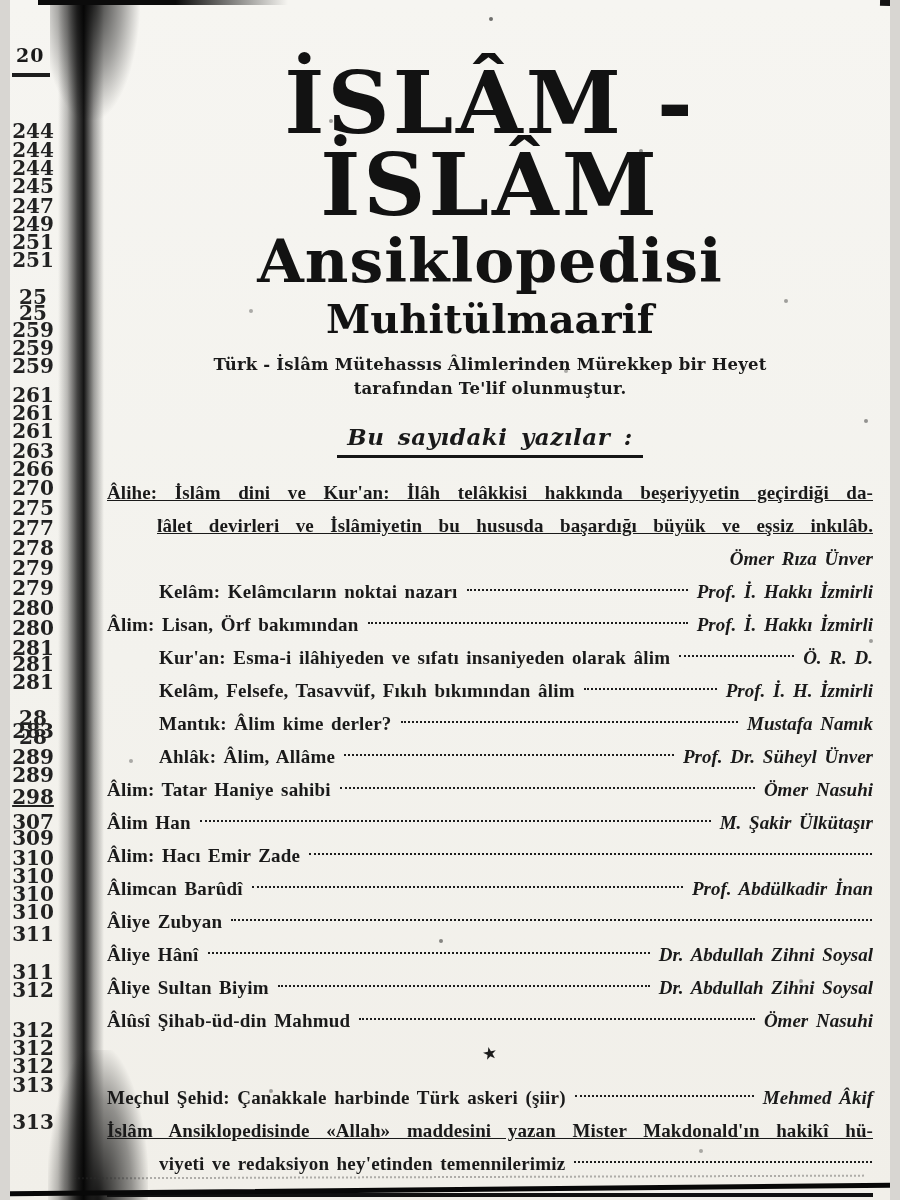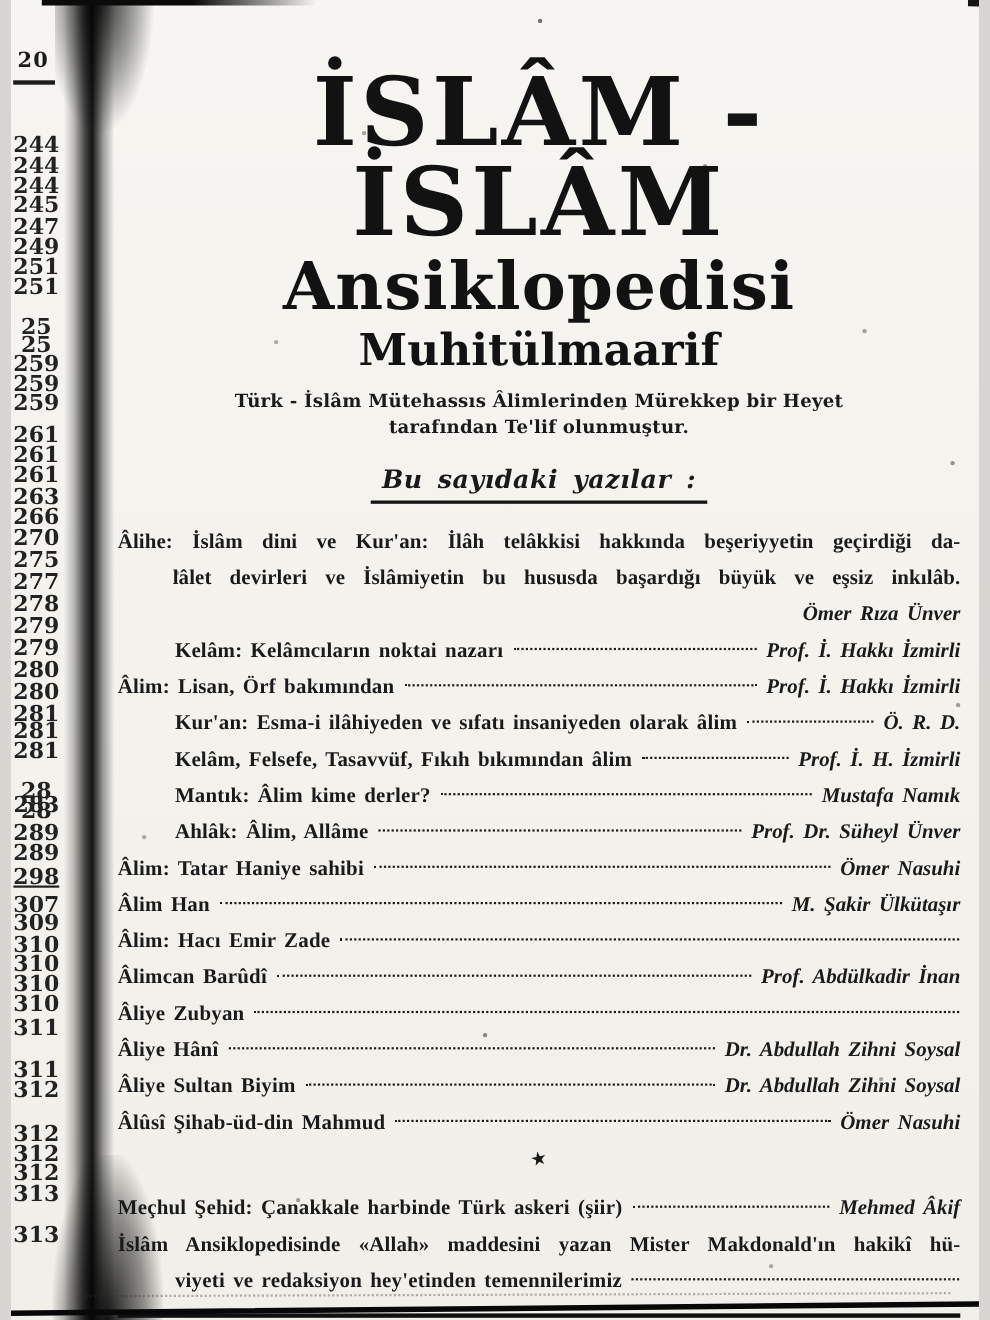--- a/index.html
+++ b/index.html
@@ -68,21 +68,21 @@
 
   .toc { margin-top:24px; font-family:"Liberation Serif","DejaVu Serif",serif; font-size:19px; }
   .toc-row { display:flex; align-items:center; margin-bottom:11.5px; line-height:21.5px; }
   .toc-row.indent { padding-left:52px; }
   .toc-text { font-weight:bold; white-space:nowrap; letter-spacing:0.2px; word-spacing:2.5px; }
   .leader { flex:1 1 auto; border-bottom:2.6px dotted #1c1c1c; margin:0 9px 4px 9px; min-width:28px; }
   .leader.to-end { margin-right:1px; }
   .toc-author { font-weight:bold; font-style:italic; white-space:nowrap; word-spacing:3px; }
   .toc-para { margin-bottom:11.5px; }
   .para-line { font-weight:bold; line-height:21.5px; margin-bottom:11.5px; letter-spacing:0.1px;
-               text-align:justify; text-align-last:justify; }
+               text-align:justify; text-align-last:justify;text-decoration:underline; }
   .para-line.indent2 { padding-left:50px; }
   .para-author { text-align:right; font-weight:bold; font-style:italic; line-height:21.5px; margin-bottom:11.5px; word-spacing:3px; }
 
   .star-divider { text-align:center; margin:8px 0 12px; font-size:17px; }
   .star-divider span { display:inline-block; transform:rotate(-12deg); }
 
   .double-rule { margin-top:18px; border-top:4px solid #101010; border-bottom:2.5px solid #101010; height:5px; }
   .footer { display:flex; justify-content:space-between; align-items:baseline; margin-top:14px;
             padding:0 4px 0 16px; font-family:"Liberation Sans","DejaVu Sans",sans-serif;
             font-weight:normal; font-size:26px; letter-spacing:1px; color:#141414; }

